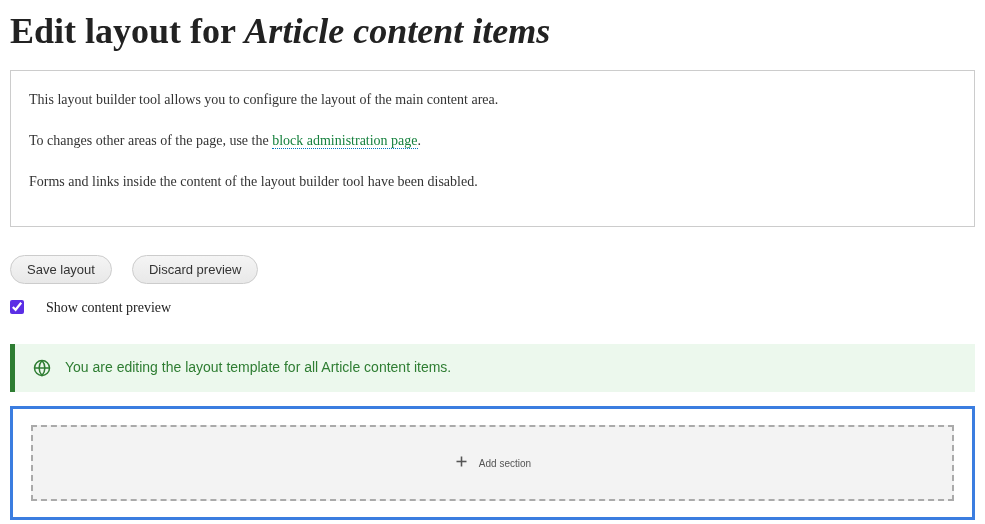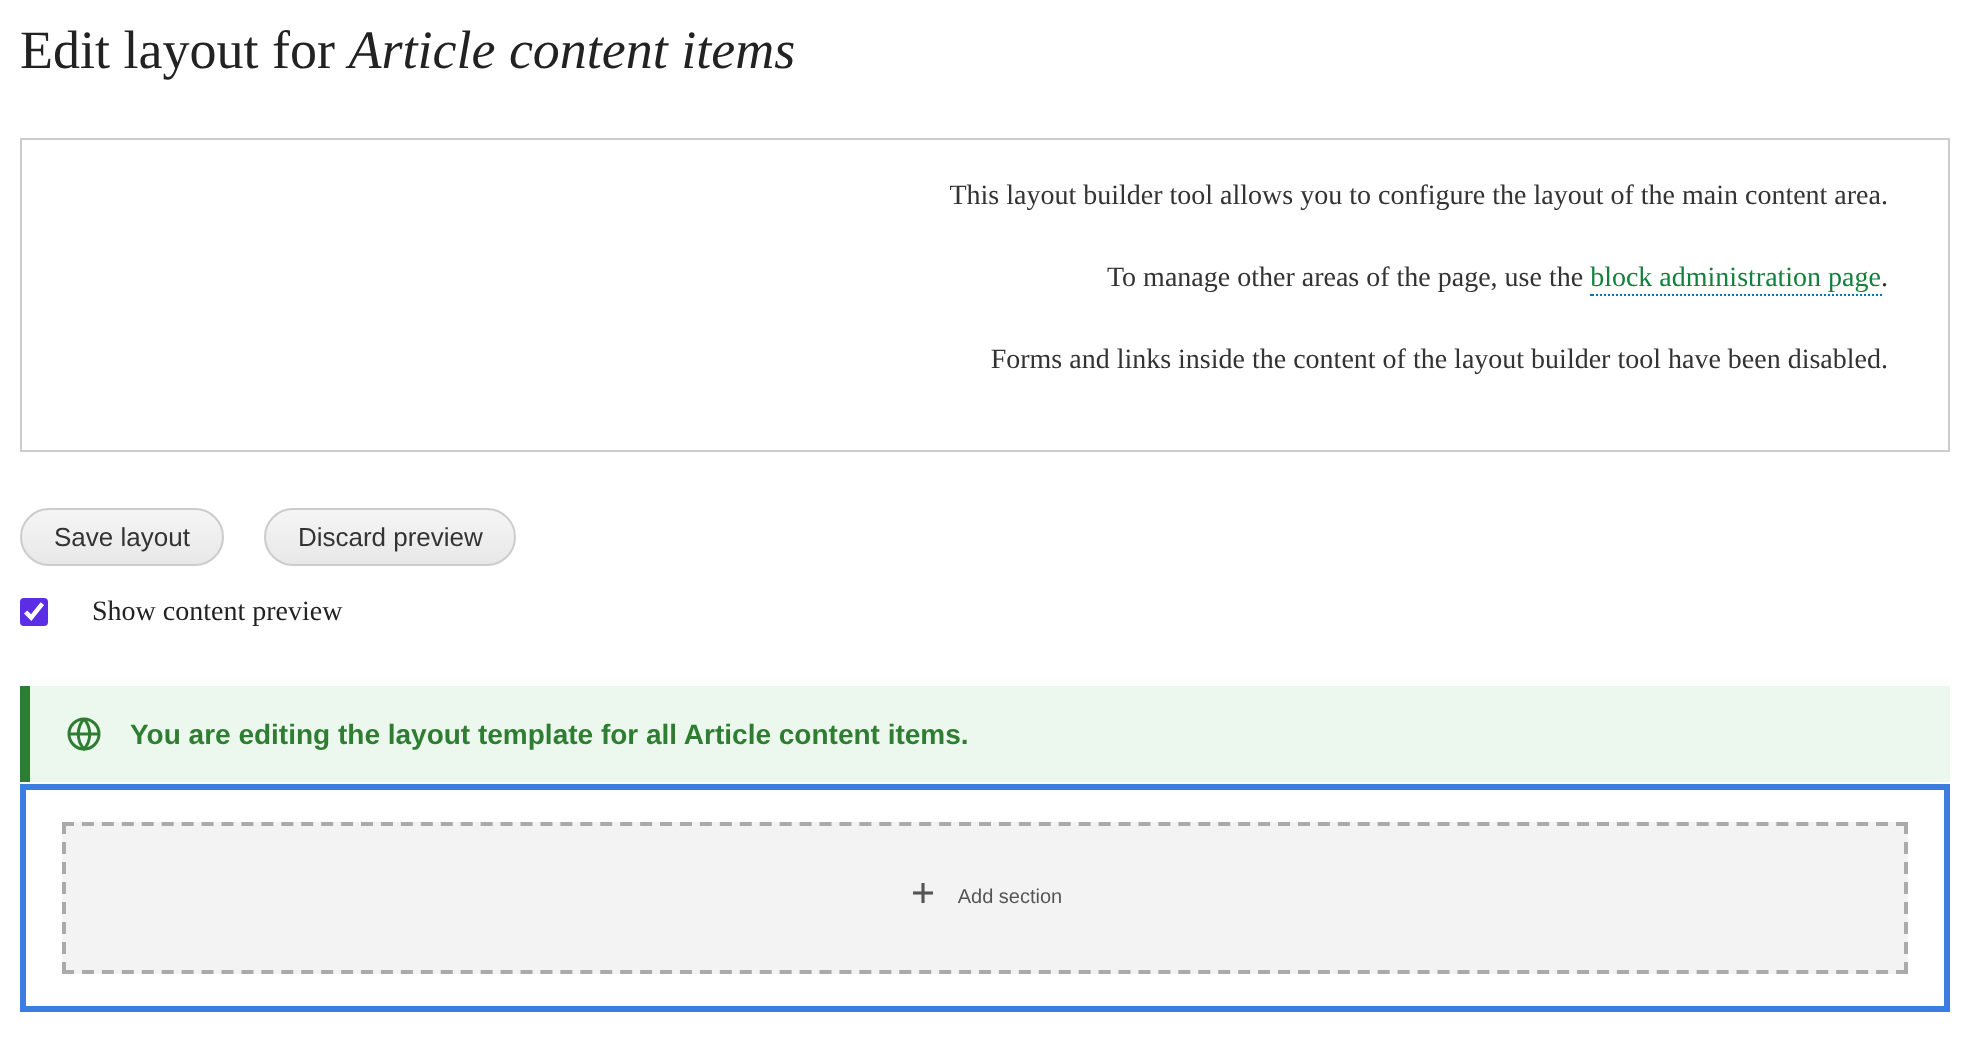--- a/index.html
+++ b/index.html
@@ -8,32 +8,31 @@
       padding: 0;
     }
     body {
       font-family: Georgia, 'Times New Roman', serif;
       background: #fff;
       padding: 10px;
       color: #222;
       width: 985px;
     }
     .page-title {
-      font-size: 27px;
-      font-weight: normal;
-      margin-bottom: 28px;
+      font-size: 36px;
+      font-weight: bold;
+      margin-bottom: 18px;
     }
     .page-title .italic {
       font-style: italic;
     }
     .info-box {
       border: 1px solid #ccc;
-      padding: 18px 30px;
+      padding: 18px 18px;
       margin-bottom: 28px;
-      text-align: right;
     }
     .info-box p {
       font-size: 14px;
       line-height: 1.5;
       margin-bottom: 20px;
       color: #333;
     }
     .info-box p:last-child {
       margin-bottom: 16px;
     }
@@ -67,23 +66,21 @@
       height: 14px;
       accent-color: #5b2ee5;
       margin-right: 22px;
       cursor: pointer;
     }
     .status-box {
       border-left: 5px solid #2e7d32;
       background: #ecf8ed;
       padding: 15px 18px;
       display: flex;
-      align-items: center;
-      margin-bottom: 1px;
-      font-weight: bold;
+      margin-bottom: 14px;
     }
     .status-box .globe-icon {
       width: 18px;
       height: 18px;
       margin-right: 14px;
       flex-shrink: 0;
     }
     .status-box .status-text {
       color: #2e7d32;
       font-size: 14px;
@@ -115,21 +112,21 @@
 </head>
 <body>
 
 <h1 class="page-title">
   <span>Edit layout for </span><span class="italic">Article content items</span>
 </h1>
 
 <div class="info-box">
   <p>This layout builder tool allows you to configure the layout of the main content area.</p>
   <p>
-    <span>To manage other areas of the page, use the </span><a href="#">block administration page</a><span>.</span>
+    <span>To changes other areas of the page, use the </span><a href="#">block administration page</a><span>.</span>
   </p>
   <p>Forms and links inside the content of the layout builder tool have been disabled.</p>
 </div>
 
 <div class="button-row">
   <button class="btn">Save layout</button>
   <button class="btn">Discard preview</button>
 </div>
 
 <div class="checkbox-row">

